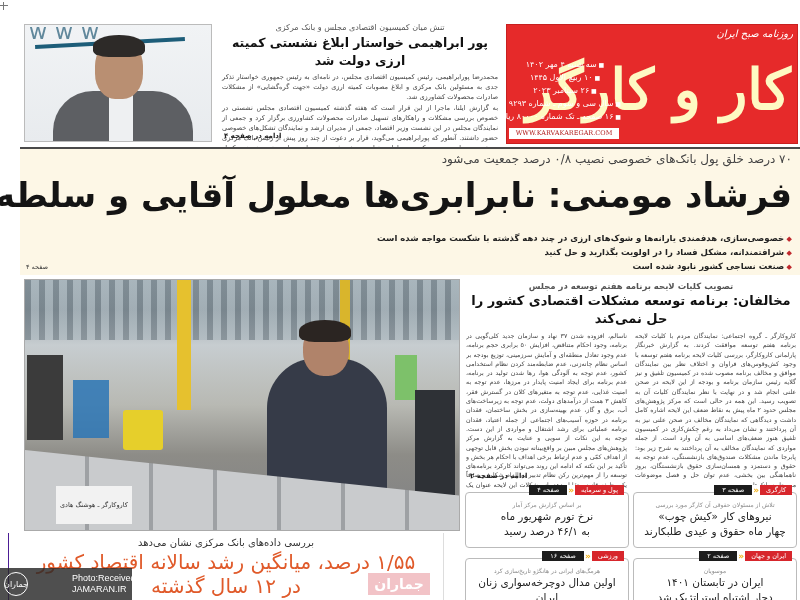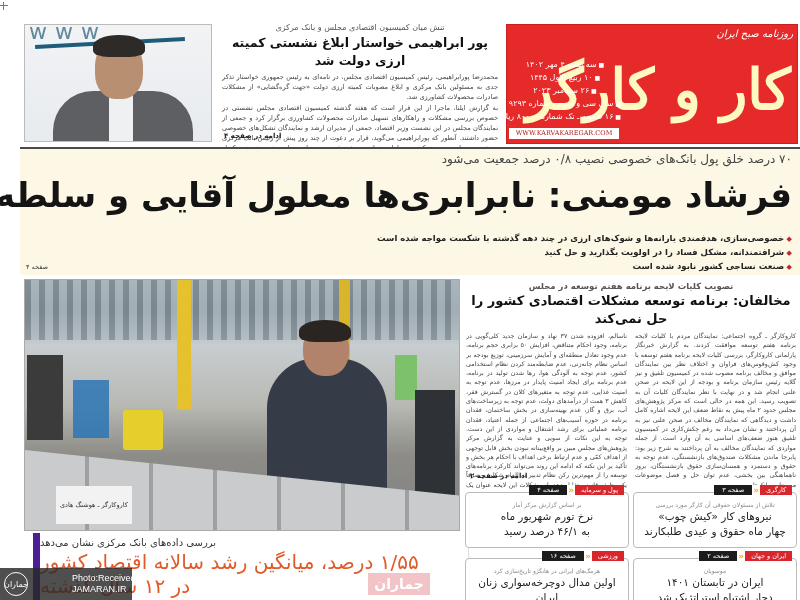--- a/index.html
+++ b/index.html
@@ -57,21 +57,21 @@
   .factory-photo .green-bin { position: absolute; left: 370px; top: 75px; width: 22px; height: 45px; background: #7dc16a; }
   .factory-photo .dark-box { position: absolute; right: 4px; top: 110px; width: 40px; height: 110px; background: #2e3136; }
   .factory-photo .left-box { position: absolute; left: 2px; top: 75px; width: 36px; height: 85px; background: #3b3b3b; }
   .factory-photo .worker-body { position: absolute; left: 242px; top: 78px; width: 120px; height: 160px; background: #363b48; border-radius: 50px 50px 6px 6px; }
   .factory-photo .worker-head { position: absolute; left: 278px; top: 44px; width: 46px; height: 52px; background: #b0836a; border-radius: 45%; }
   .factory-photo .worker-hair { position: absolute; left: 274px; top: 40px; width: 52px; height: 22px; background: #2b2522; border-radius: 50% 50% 30% 30%; }
   .factory-photo .stove-tops { position: absolute; left: 0; top: 170px; width: 100%; height: 82px; background: repeating-linear-gradient(90deg,#c9cbcd 0 60px,#9ea1a4 60px 64px); transform: skewY(6deg); transform-origin: left top; }
   .factory-photo .caption { position: absolute; left: 3px; bottom: 6px; background: #f2f2f2; font-size: 6.5px; padding: 15px 4px; color: #333; direction: rtl; margin-left: 28px; }
 
   
-  .growth-story { position: absolute; left: 33px; top: 533px; width: 436px; height: 67px; direction: rtl; text-align: left; background: #fff; border-left: 7px solid #4c1d95; border-right: 1px solid #ddd; }
+  .growth-story { position: absolute; left: 8px; top: 533px; width: 436px; height: 67px; direction: rtl; text-align: center; background: #fff; border-left: 1px solid #4c1d95; border-right: 1px solid #ddd; }
   .growth-story .kicker { font-size: 10px; color: #333; line-height: 14px; margin-top: 3px; }
   .growth-story .headline { font-size: 20px; color: #e05a2a; line-height: 24px; font-weight: normal; }
 
   .watermark { position: absolute; left: 0; top: 568px; width: 132px; height: 32px; background: rgba(40,40,40,.82); direction: ltr; display: flex; align-items: center; }
   .watermark .logo-circle { width: 24px; height: 24px; margin: 0 4px; border: 1.5px solid #fff; border-radius: 50%; color: #fff; font-size: 8px; display: flex; align-items: center; justify-content: center; }
   .watermark .txt { color: #fff; font-family: "Liberation Sans", sans-serif; font-size: 9px; line-height: 11px; margin-left: 40px; }
   .pink-tag { position: absolute; left: 368px; top: 573px; width: 62px; height: 22px; background: #f2c3c7; color: #fff; font-size: 14px; font-weight: bold; text-align: center; line-height: 22px; direction: rtl; }
 
   
   .dev-story { position: absolute; left: 462px; top: 280px; width: 338px; height: 200px; direction: rtl; }

